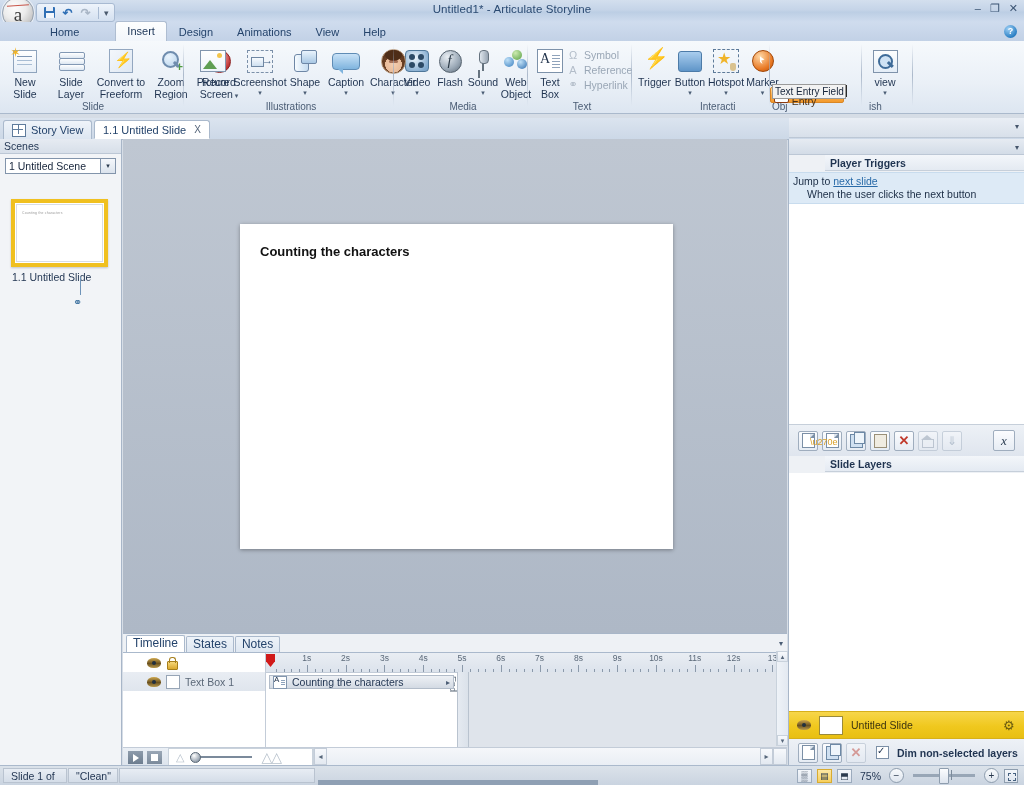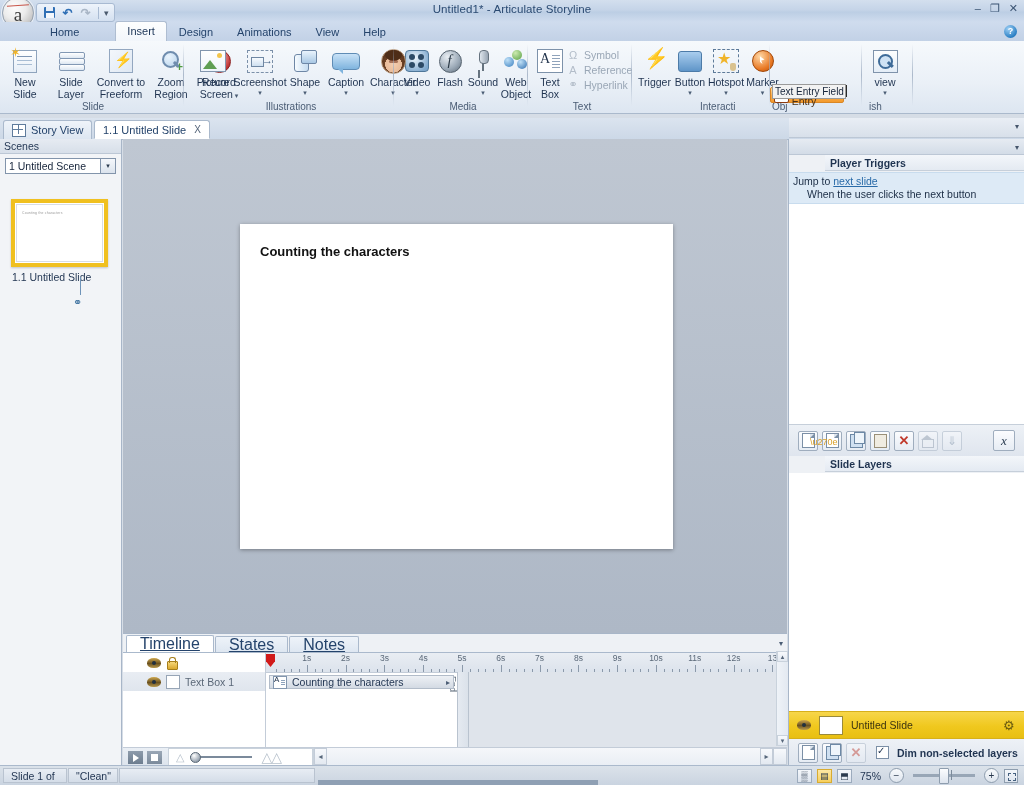--- a/index.html
+++ b/index.html
@@ -294,23 +294,23 @@
   }
   .slide .title{position:absolute;left:20px;top:20px;font-size:13px;font-weight:bold;color:#111;}
 
   
   .timelinepanel{
     position:absolute;left:123px;top:633px;width:664px;height:132px;
     background:#eef1f5;border-top:1px solid #a8b6c8;box-sizing:border-box;
   }
   .tl-tabs{position:absolute;left:3px;top:2px;display:flex;align-items:flex-end;height:17px;}
   .tl-tab{
-    height:16px;line-height:15px;padding:0 13px;font-size:16px;color:#24436b;
+    height:16px;line-height:15px;padding:0 6px;font-size:12px;color:#24436b;
     background:linear-gradient(to bottom,#eef3f9,#dde6f1);
-    border:1px solid #aab9cc;border-bottom:none;border-radius:2px 2px 0 0;margin-right:1px;text-decoration:underline;
+    border:1px solid #aab9cc;border-bottom:none;border-radius:2px 2px 0 0;margin-right:1px;
   }
   .tl-tab.active{background:#fff;border-bottom:1px solid #fff;position:relative;top:1px;height:17px;}
   .tl-collapse{position:absolute;right:4px;top:5px;font-size:8px;color:#4a5c74;}
   .tl-body{position:absolute;left:0;top:18px;width:664px;height:95px;background:#fff;
     border-top:1px solid #aab9cc;}
   .tl-left{position:absolute;left:0;top:0;width:142px;height:95px;background:#fff;
     border-right:1px solid #c3ccd8;}
   .tl-row{height:19px;display:flex;align-items:center;gap:5px;padding-left:24px;box-sizing:border-box;
     font-size:10.5px;color:#6c7a8b;}
   .tl-row.r1{background:#fff;padding-left:24px;}

